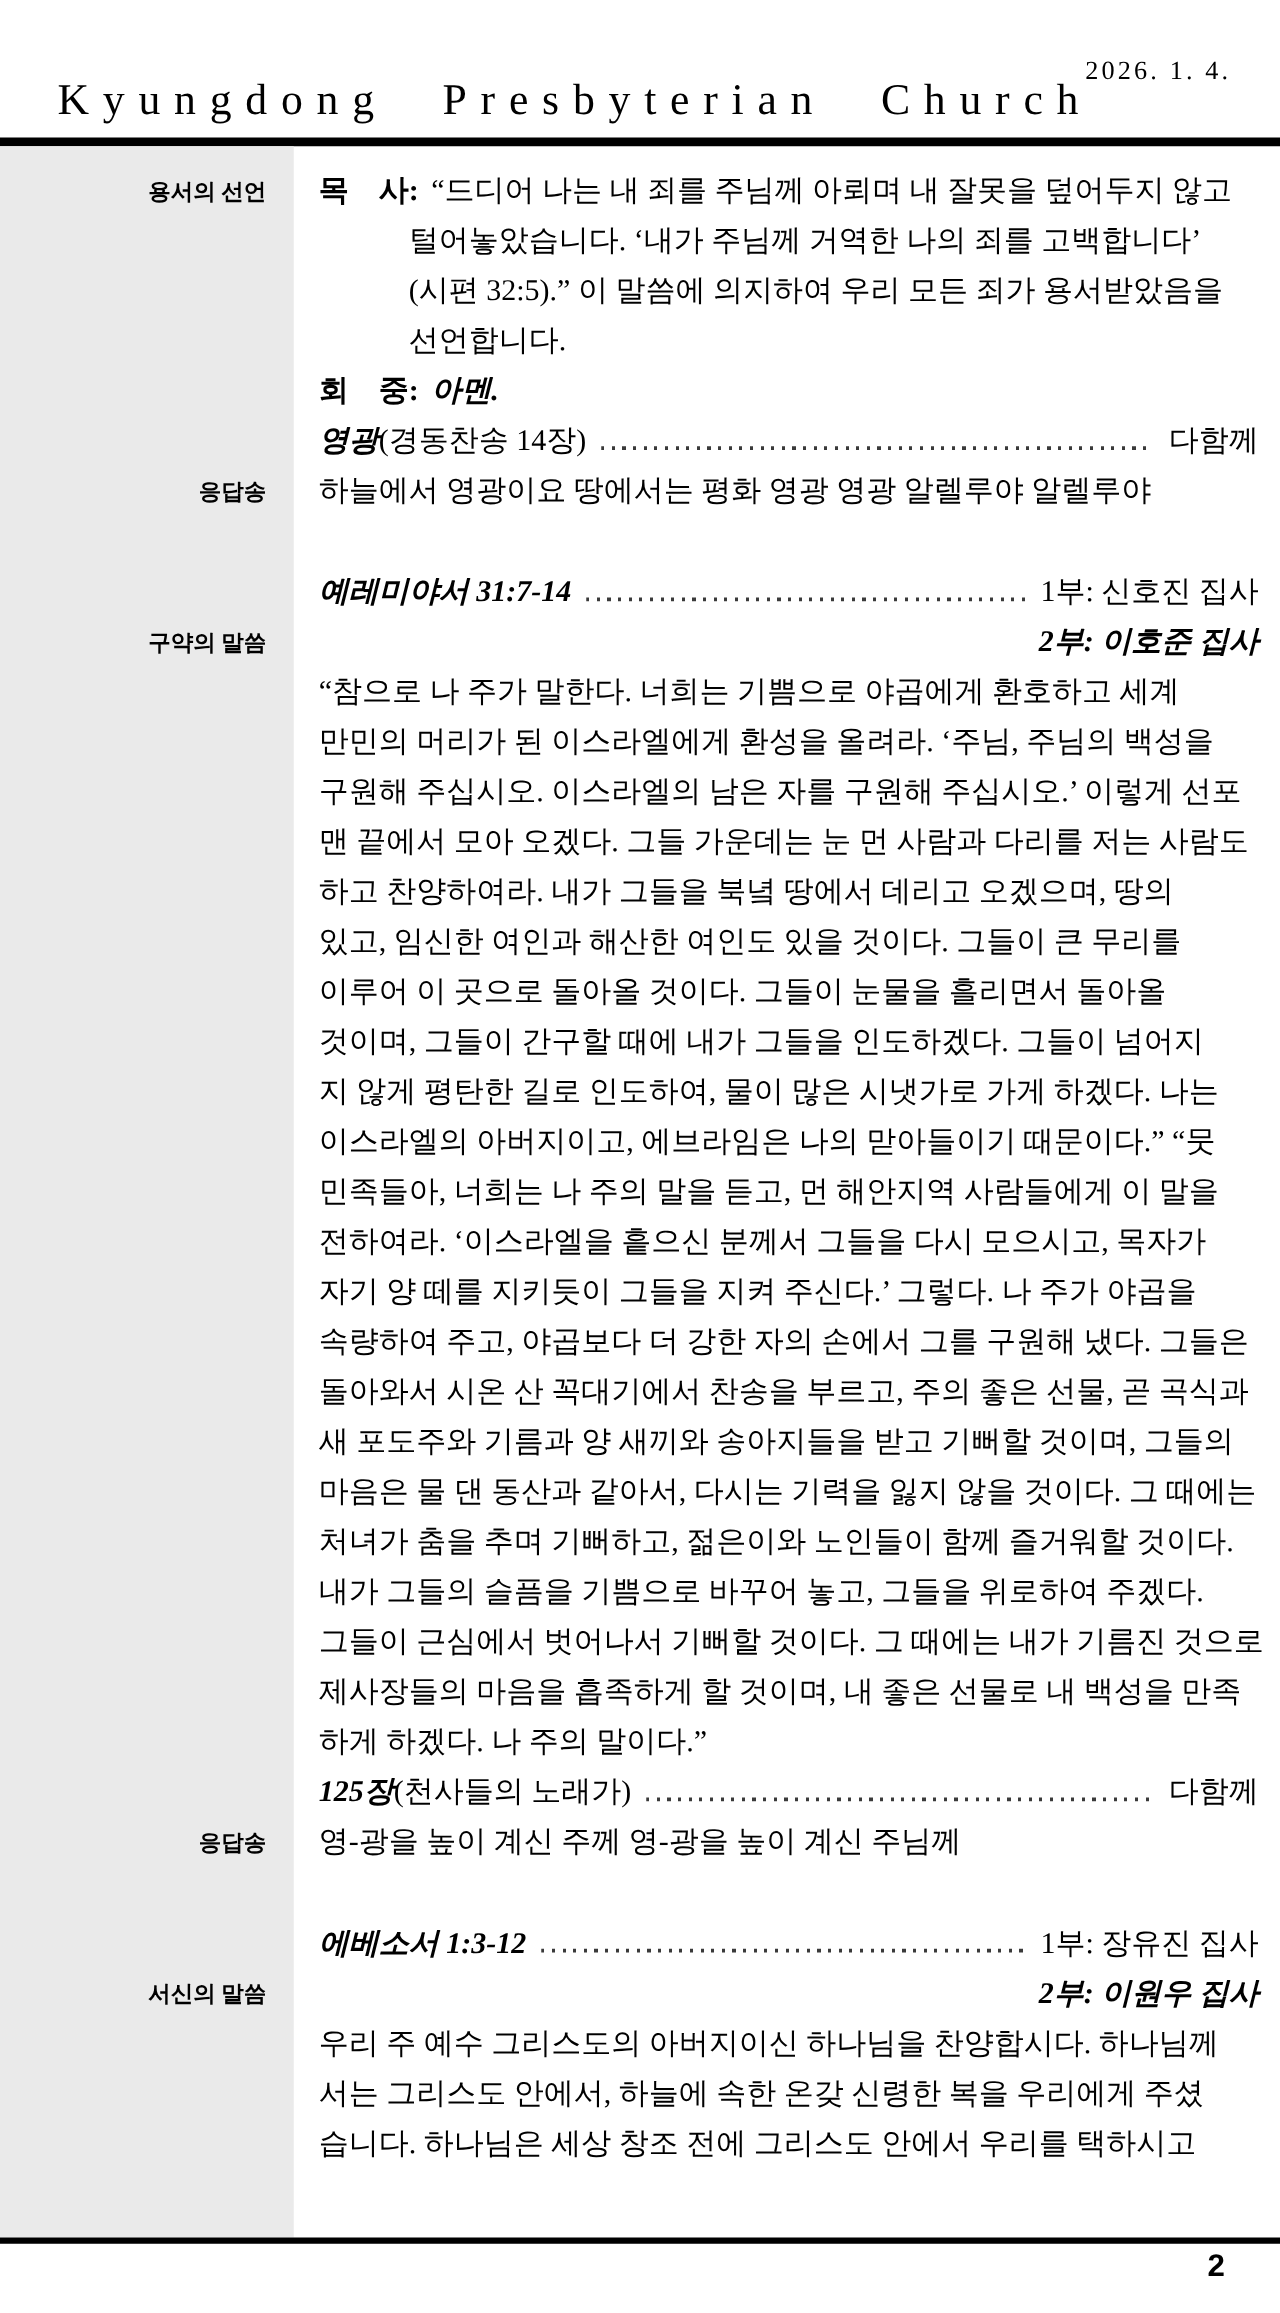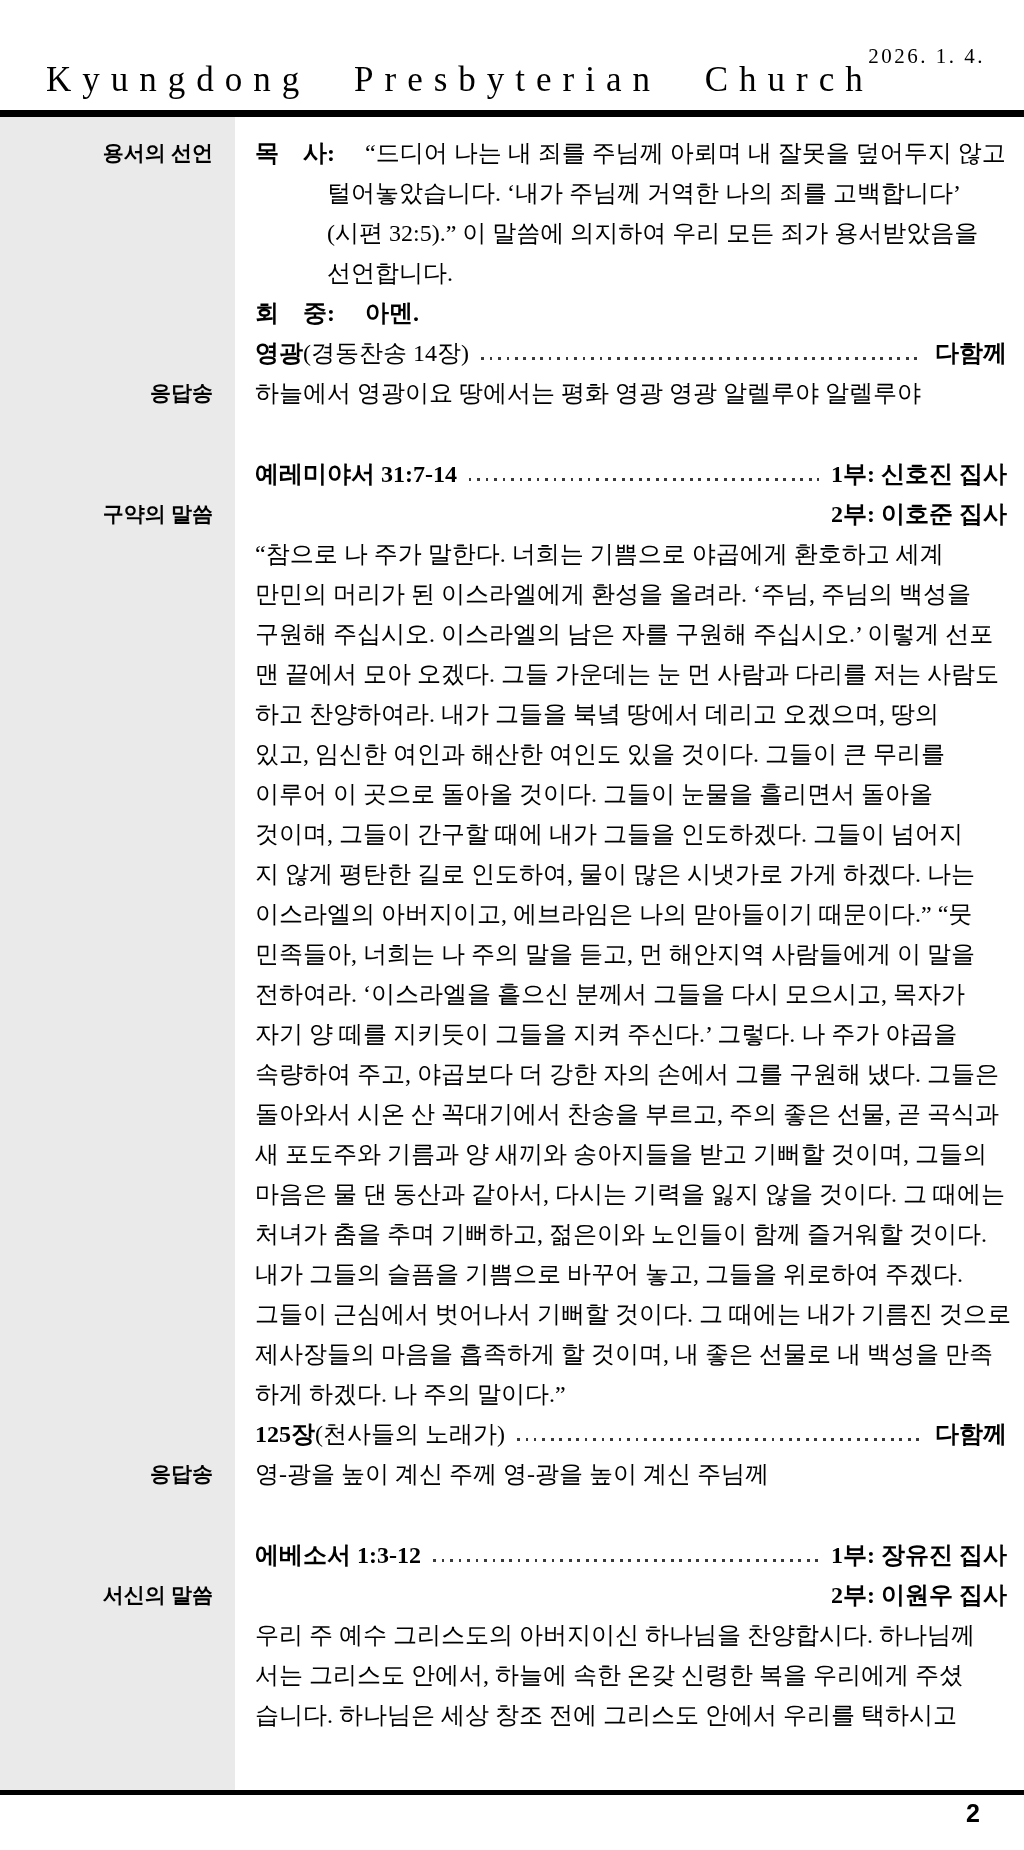--- a/index.html
+++ b/index.html
@@ -11,33 +11,33 @@
           word-spacing:24px;white-space:nowrap;}
   .hdate{position:absolute;right:39px;top:44px;font-size:21px;letter-spacing:2.5px;white-space:nowrap;}
 
   
   .rule-top{position:absolute;left:0;top:110px;width:1024px;height:7px;background:#000;}
   .rule-bottom{position:absolute;left:0;top:1790px;width:1024px;height:5px;background:#000;}
 
   
   .sidebar{position:absolute;left:0;top:117px;width:235px;height:1673px;background:#eaeaea;}
   .side-label{position:absolute;left:0;width:213px;text-align:right;font-weight:bold;
-              font-size:21px;line-height:40px;white-space:nowrap;}
+              font-size:18px;line-height:40px;white-space:nowrap;}
 
   
   .main{position:absolute;left:255px;top:133px;width:752px;font-size:24px;line-height:40px;}
   .line{height:40px;line-height:40px;white-space:nowrap;}
   .hang{padding-left:72px;}
   .spk{display:inline-block;font-weight:bold;}
-  .ft{margin-left:30px;}
+  .ft{margin-left:10px;}
   .gap{height:41px;}
   .leader{display:flex;}
   .t,.who{white-space:nowrap;}
-  .who{font-weight:bold;}
-  .b{font-weight:bold;}
+  .who{font-weight:normal;}
+  .b{font-weight:bold;font-style:italic;}
   .dots{flex:1 1 auto;height:3px;align-self:flex-end;margin:0 12px 13px 12px;
         background-image:repeating-linear-gradient(to right,#3a3a3a 0 2.5px,transparent 2.5px 8.5px);}
   .right{text-align:right;}
 
   
   .pagenum{position:absolute;right:44px;top:1799px;font-size:25px;font-weight:bold;
            font-family:"Liberation Sans","DejaVu Sans",sans-serif;}
 </style>
 </head>
 <body>

